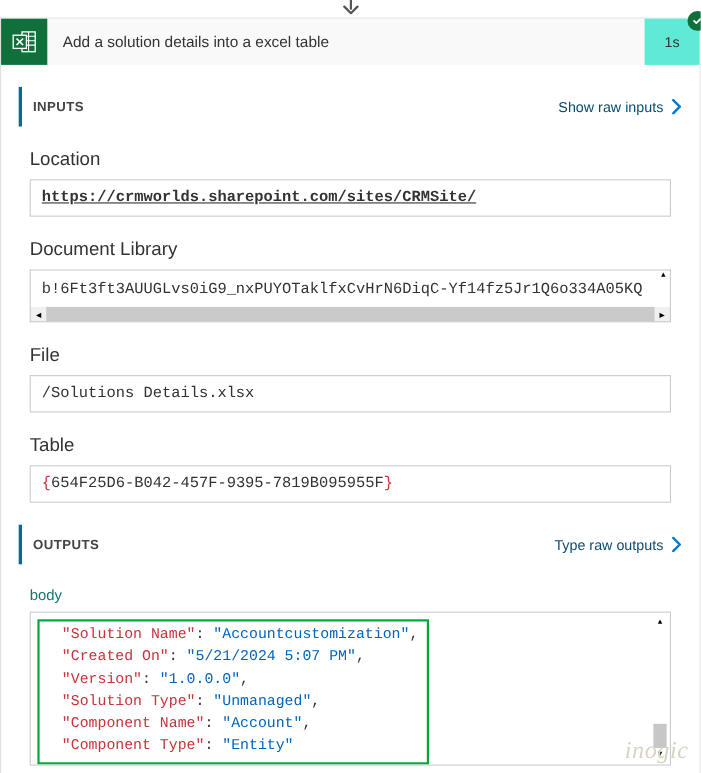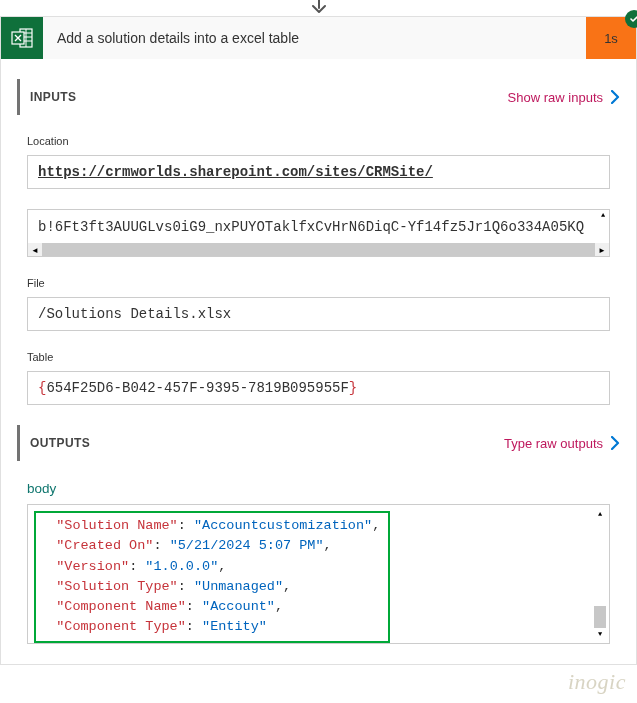--- a/index.html
+++ b/index.html
@@ -59,21 +59,21 @@
       flex: 1;
       display: flex;
       align-items: center;
       padding-left: 14px;
       font-size: 14px;
       color: #333;
     }
     
     .action-time {
       width: 50px;
-      background: #f97316;
+      background: #5eead4;
       display: flex;
       align-items: center;
       justify-content: center;
       font-size: 13px;
       color: #333;
     }
     
     .success-badge {
       position: absolute;
       top: -7px;
@@ -91,49 +91,49 @@
       padding: 0 16px 20px 16px;
     }
     
     .section {
       margin-top: 20px;
     }
     
     .section-header {
       display: flex;
       align-items: center;
-      border-left: 3px solid #737373;
+      border-left: 3px solid #0369a1;
       padding-left: 10px;
       height: 36px;
     }
     
     .section-title {
       flex: 1;
       font-size: 12px;
       font-weight: 600;
       color: #444;
       letter-spacing: 0.4px;
     }
     
     .section-link {
       display: flex;
       align-items: center;
       gap: 8px;
       font-size: 13px;
-      color: #be185d;
+      color: #0c4a6e;
       cursor: pointer;
     }
     
     .field {
       margin-top: 20px;
       padding: 0 10px;
     }
     
     .field-label {
-      font-size: 11px;
+      font-size: 17px;
       color: #333;
       margin-bottom: 8px;
       margin-top: 16px;
     }
     
     .field-value {
       border: 1px solid #ccc;
       padding: 7px 10px;
       font-family: "Courier New", monospace;
       font-size: 14px;
@@ -331,20 +331,21 @@
       </div>
 
       <div class="field">
         <div class="field-label">Location</div>
         <div class="field-value">
           <span class="underlined">https://crmworlds.sharepoint.com/sites/CRMSite/</span>
         </div>
       </div>
 
       <div class="field">
+        <div class="field-label">Document Library</div>
         <div class="doc-lib-wrapper">
           <div class="field-value" style="border-bottom:none;padding-right:16px;">
             <span>b!6Ft3ft3AUUGLvs0iG9_nxPUYOTaklfxCvHrN6DiqC-Yf14fz5Jr1Q6o334A05KQ</span>
             <div class="up-down-arrows">
               <span>▲</span>
               <span>▼</span>
             </div>
           </div>
           <div class="scrollbar-h">
             <div class="scrollbar-h-arrow left">◄</div>

